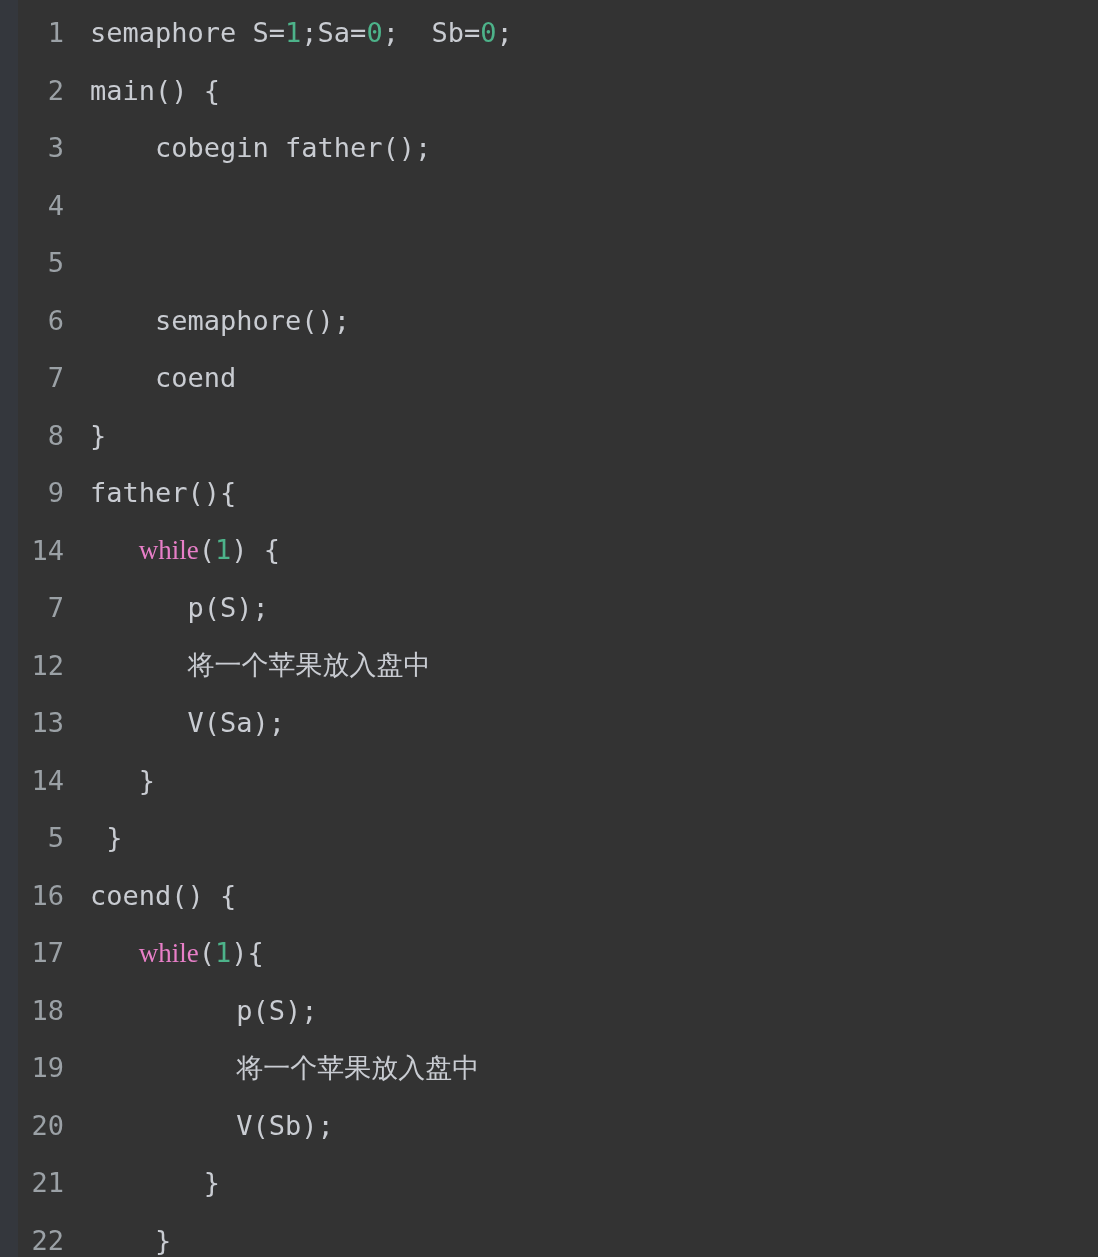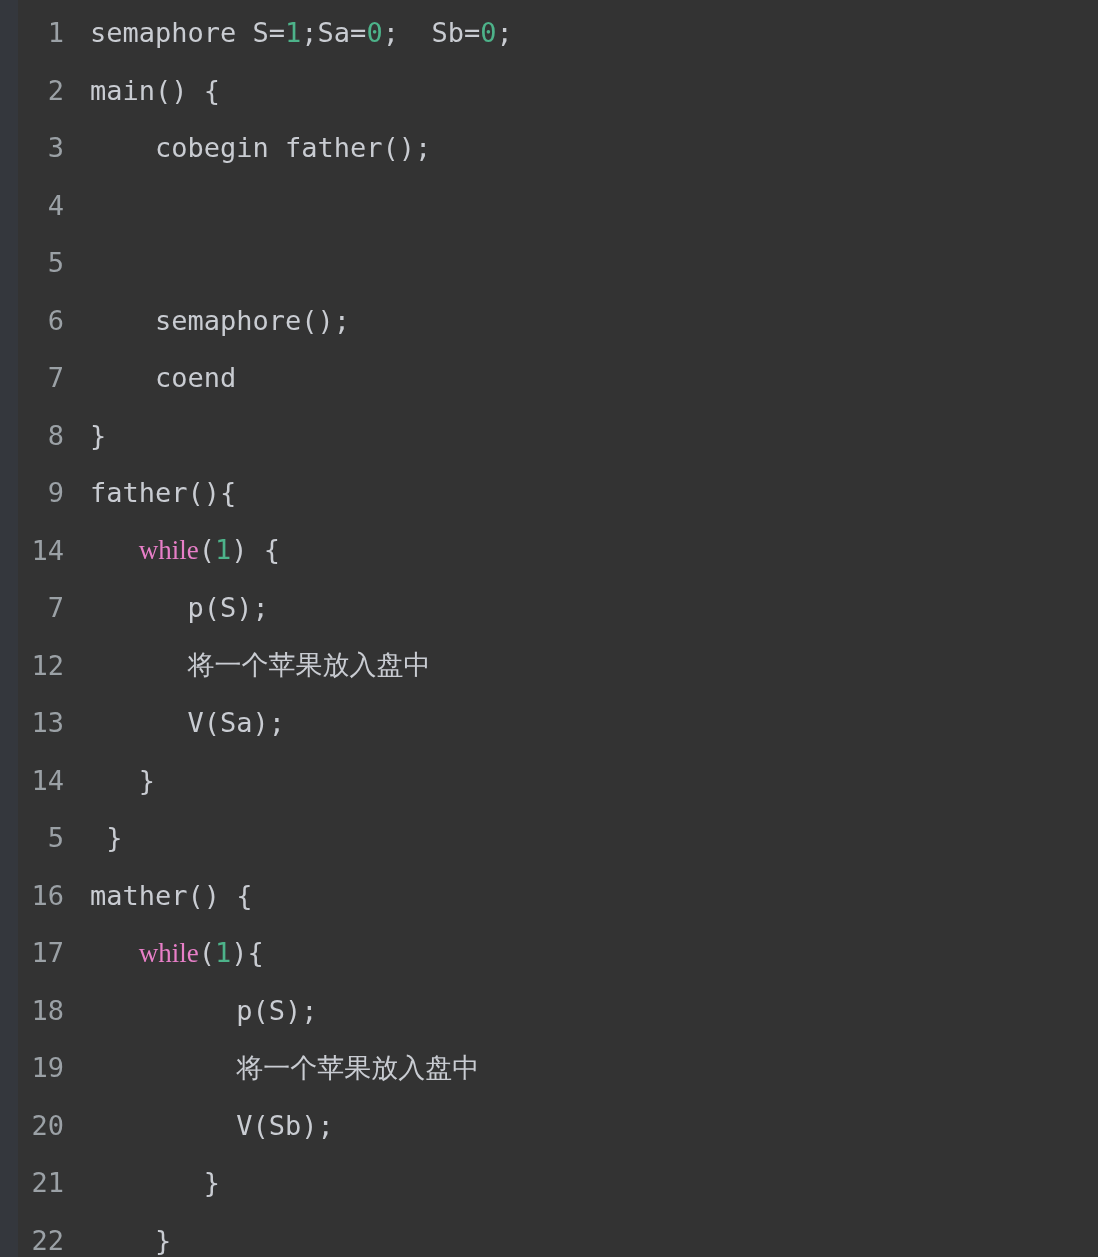--- a/index.html
+++ b/index.html
@@ -99,21 +99,21 @@
       <div class="code-line"><span class="line-number">6</span><span class="line-code"><span>    </span><span class="tok-plain">semaphore();</span></span></div>
       <div class="code-line"><span class="line-number">7</span><span class="line-code"><span>    </span><span class="tok-plain">coend</span></span></div>
       <div class="code-line"><span class="line-number">8</span><span class="line-code"><span></span><span class="tok-plain">}</span></span></div>
       <div class="code-line"><span class="line-number">9</span><span class="line-code"><span></span><span class="tok-plain">father(){</span></span></div>
       <div class="code-line"><span class="line-number">14</span><span class="line-code"><span>   </span><span class="tok-kw">while</span><span class="tok-plain">(</span><span class="tok-num">1</span><span class="tok-plain">) {</span></span></div>
       <div class="code-line"><span class="line-number">7</span><span class="line-code"><span>      </span><span class="tok-plain">p(S);</span></span></div>
       <div class="code-line"><span class="line-number">12</span><span class="line-code"><span>      </span><span class="tok-cjk">将一个苹果放入盘中</span></span></div>
       <div class="code-line"><span class="line-number">13</span><span class="line-code"><span>      </span><span class="tok-plain">V(Sa);</span></span></div>
       <div class="code-line"><span class="line-number">14</span><span class="line-code"><span>   </span><span class="tok-plain">}</span></span></div>
       <div class="code-line"><span class="line-number">5</span><span class="line-code"><span> </span><span class="tok-plain">}</span></span></div>
-      <div class="code-line"><span class="line-number">16</span><span class="line-code"><span></span><span class="tok-plain">mather() {</span></span></div>
+      <div class="code-line"><span class="line-number">16</span><span class="line-code"><span></span><span class="tok-plain">coend() {</span></span></div>
       <div class="code-line"><span class="line-number">17</span><span class="line-code"><span>   </span><span class="tok-kw">while</span><span class="tok-plain">(</span><span class="tok-num">1</span><span class="tok-plain">){</span></span></div>
       <div class="code-line"><span class="line-number">18</span><span class="line-code"><span>         </span><span class="tok-plain">p(S);</span></span></div>
       <div class="code-line"><span class="line-number">19</span><span class="line-code"><span>         </span><span class="tok-cjk">将一个苹果放入盘中</span></span></div>
       <div class="code-line"><span class="line-number">20</span><span class="line-code"><span>         </span><span class="tok-plain">V(Sb);</span></span></div>
       <div class="code-line"><span class="line-number">21</span><span class="line-code"><span>       </span><span class="tok-plain">}</span></span></div>
       <div class="code-line"><span class="line-number">22</span><span class="line-code"><span>    </span><span class="tok-plain">}</span></span></div>
     </div>
 </div>
 
 </body></html>

